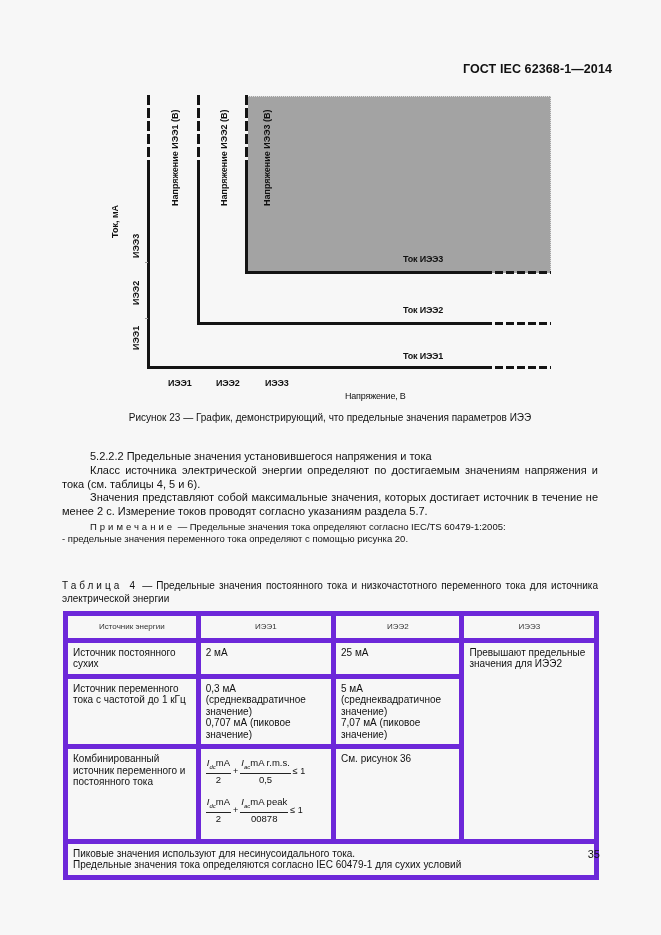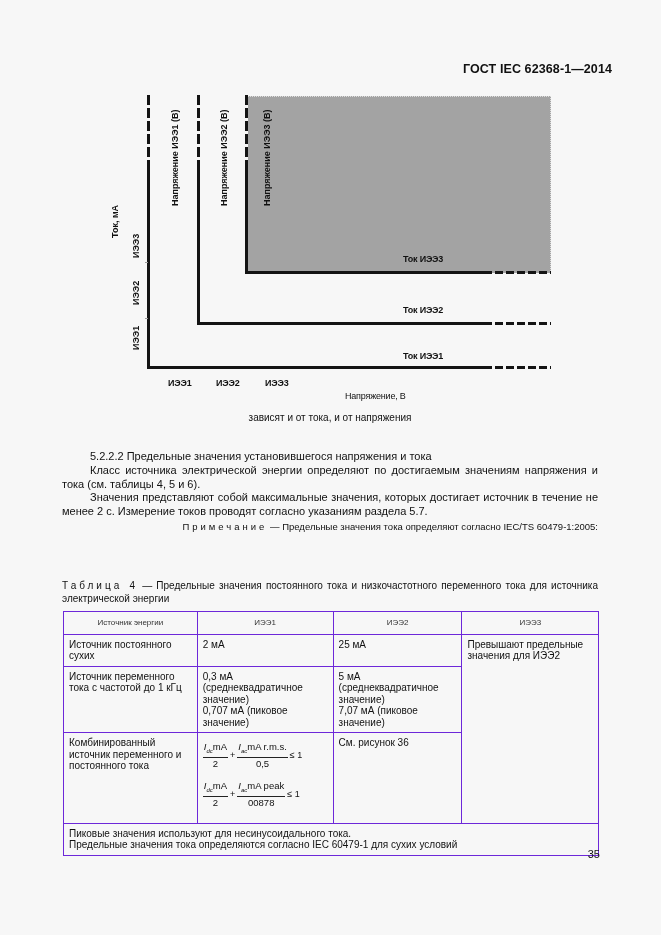--- a/index.html
+++ b/index.html
@@ -31,21 +31,21 @@
   .indent { text-indent: 28px; }
   .note { left: 62px; width: 536px; font-size: 9.5px; line-height: 12px; }
   .spaced { letter-spacing: 3px; }
   
   .tbl-title { left: 62px; width: 536px; font-size: 10px; line-height: 13px; text-align: justify; }
   table.data {
     position: absolute; left: 63px; top: 611px; width: 536px;
     border-collapse: collapse; font-size: 10px; line-height: 11.5px;
   }
   table.data td, table.data th {
-    border: 1px solid #6d28d9; vertical-align: top; padding: 4px 5px; text-align: left; font-weight: normal;
+    border: 5px solid #6d28d9; vertical-align: top; padding: 4px 5px; text-align: left; font-weight: normal;
   }
   table.data th { text-align: center; font-size: 8px; color: #333; padding: 5px 4px; }
   .frac { display: inline-block; vertical-align: middle; text-align: center; font-size: 9.5px; }
   .frac .num { display: block; border-bottom: 1px solid #222; padding: 0 1px; }
   .frac .den { display: block; }
   .op { display: inline-block; vertical-align: middle; font-size: 9px; margin: 0 2px; }
   sub { font-size: 6px; font-style: italic; }
   .ital { font-style: italic; }
   .formula { white-space: nowrap; margin: 4px 0 10px 0; }
   .page-num { left: 580px; top: 848px; font-size: 11px; width: 20px; text-align: right; }
@@ -90,31 +90,32 @@
   <div class="clabel" style="left:403px; top:305px;">Ток ИЭЭ2</div>
   <div class="clabel" style="left:403px; top:351px;">Ток ИЭЭ1</div>
 
   <div class="clabel" style="left:168px; top:378px;">ИЭЭ1</div>
   <div class="clabel" style="left:216px; top:378px;">ИЭЭ2</div>
   <div class="clabel" style="left:265px; top:378px;">ИЭЭ3</div>
   <div class="clabel" style="left:345px; top:391px; font-weight:normal;">Напряжение, В</div>
 </div>
 
 <div class="abs caption" style="top:411px;">
-  <div>зависят и от тока, и от напряжения</div>
+  <div>Рисунок 23 — График, демонстрирующий, что предельные значения параметров ИЭЭ</div>
 </div>
 
 <div class="abs para indent" style="top:449px;">5.2.2.2 Предельные значения установившегося напряжения и тока</div>
 <div class="abs para indent" style="top:463px;">Класс источника электрической энергии определяют по достигаемым значениям напряжения и тока (см. таблицы 4, 5 и 6).</div>
 <div class="abs para indent" style="top:490px;">Значения представляют собой максимальные значения, которых достигает источник в течение не менее 2 с. Измерение токов проводят согласно указаниям раздела 5.7.</div>
 
 <div class="abs note" style="top:521px;">
-  <div style="text-indent:28px;text-align:right;">
+  <div style="text-indent:28px;">
     <span class="spaced">Примечание</span><span> — Предельные значения тока определяют согласно IEC/TS 60479-1:2005:</span>
   </div>
+  <div>- предельные значения переменного тока определяют с помощью рисунка 20.</div>
 </div>
 
 <div class="abs tbl-title" style="top:579px;">
   <span class="spaced">Таблица 4</span><span> — Предельные значения постоянного тока и низкочастотного переменного тока для источника электрической энергии</span>
 </div>
 
 <table class="data">
   <colgroup>
     <col style="width:134px">
       <col style="width:136px">

